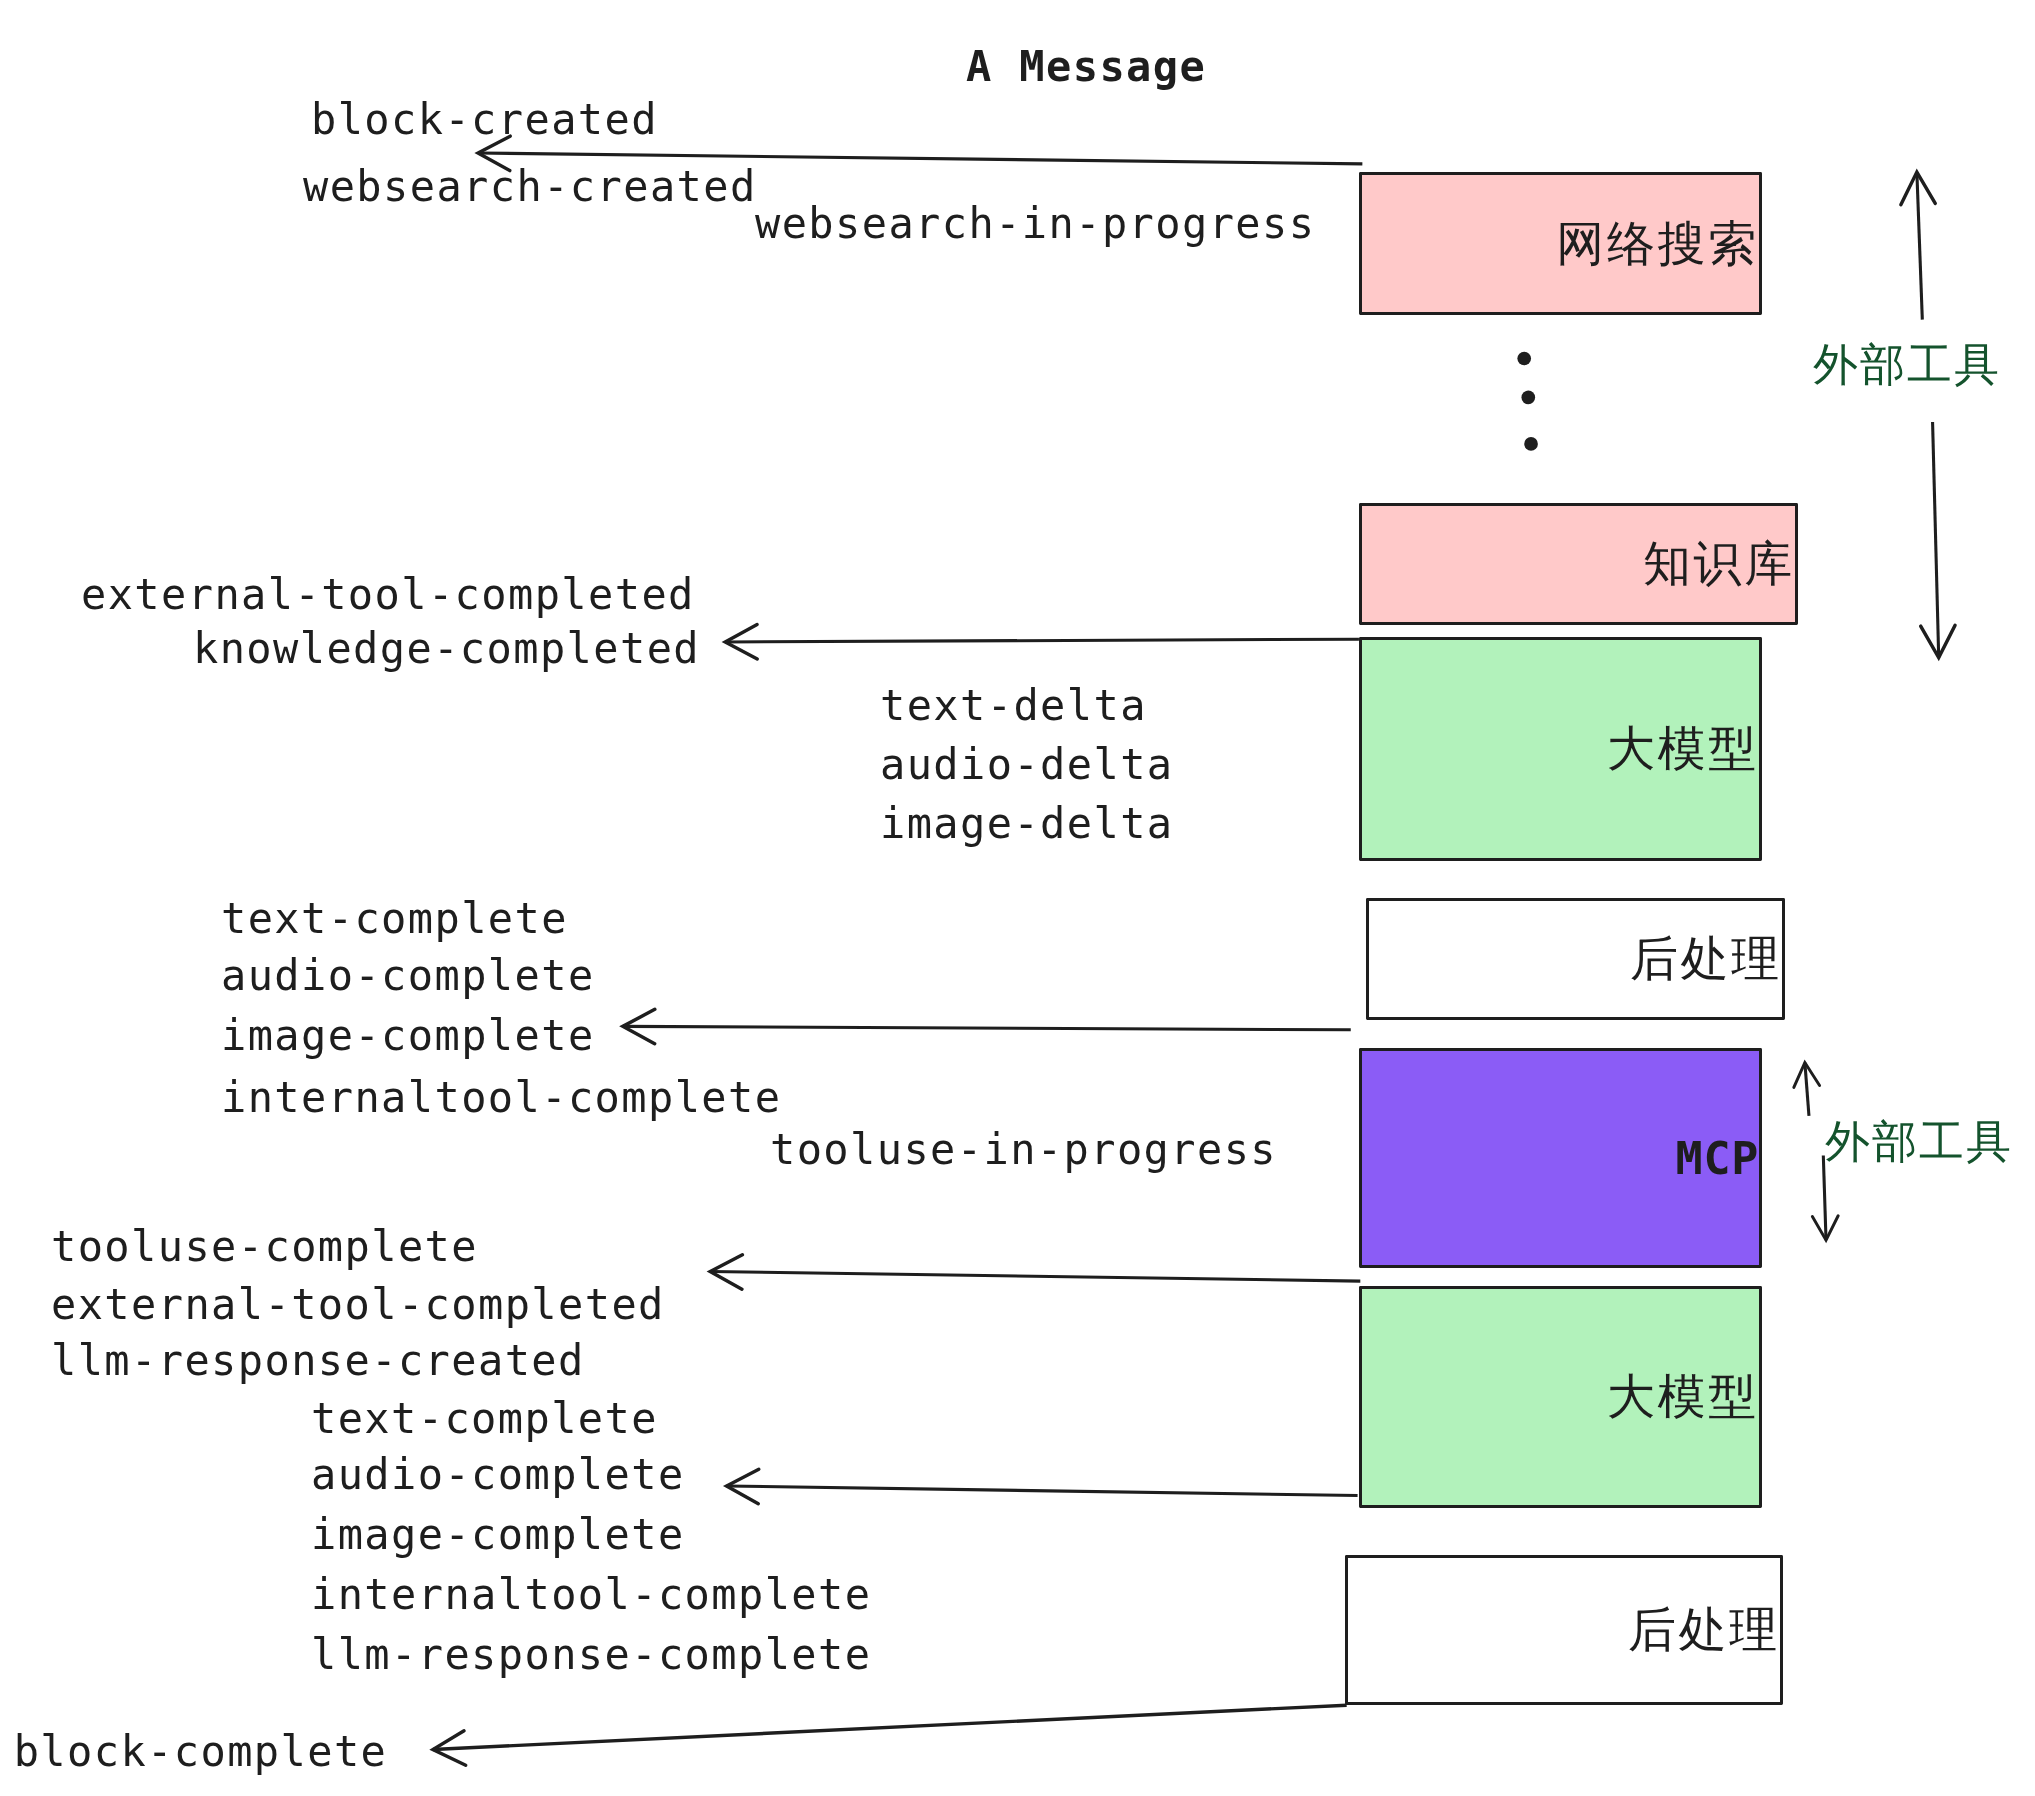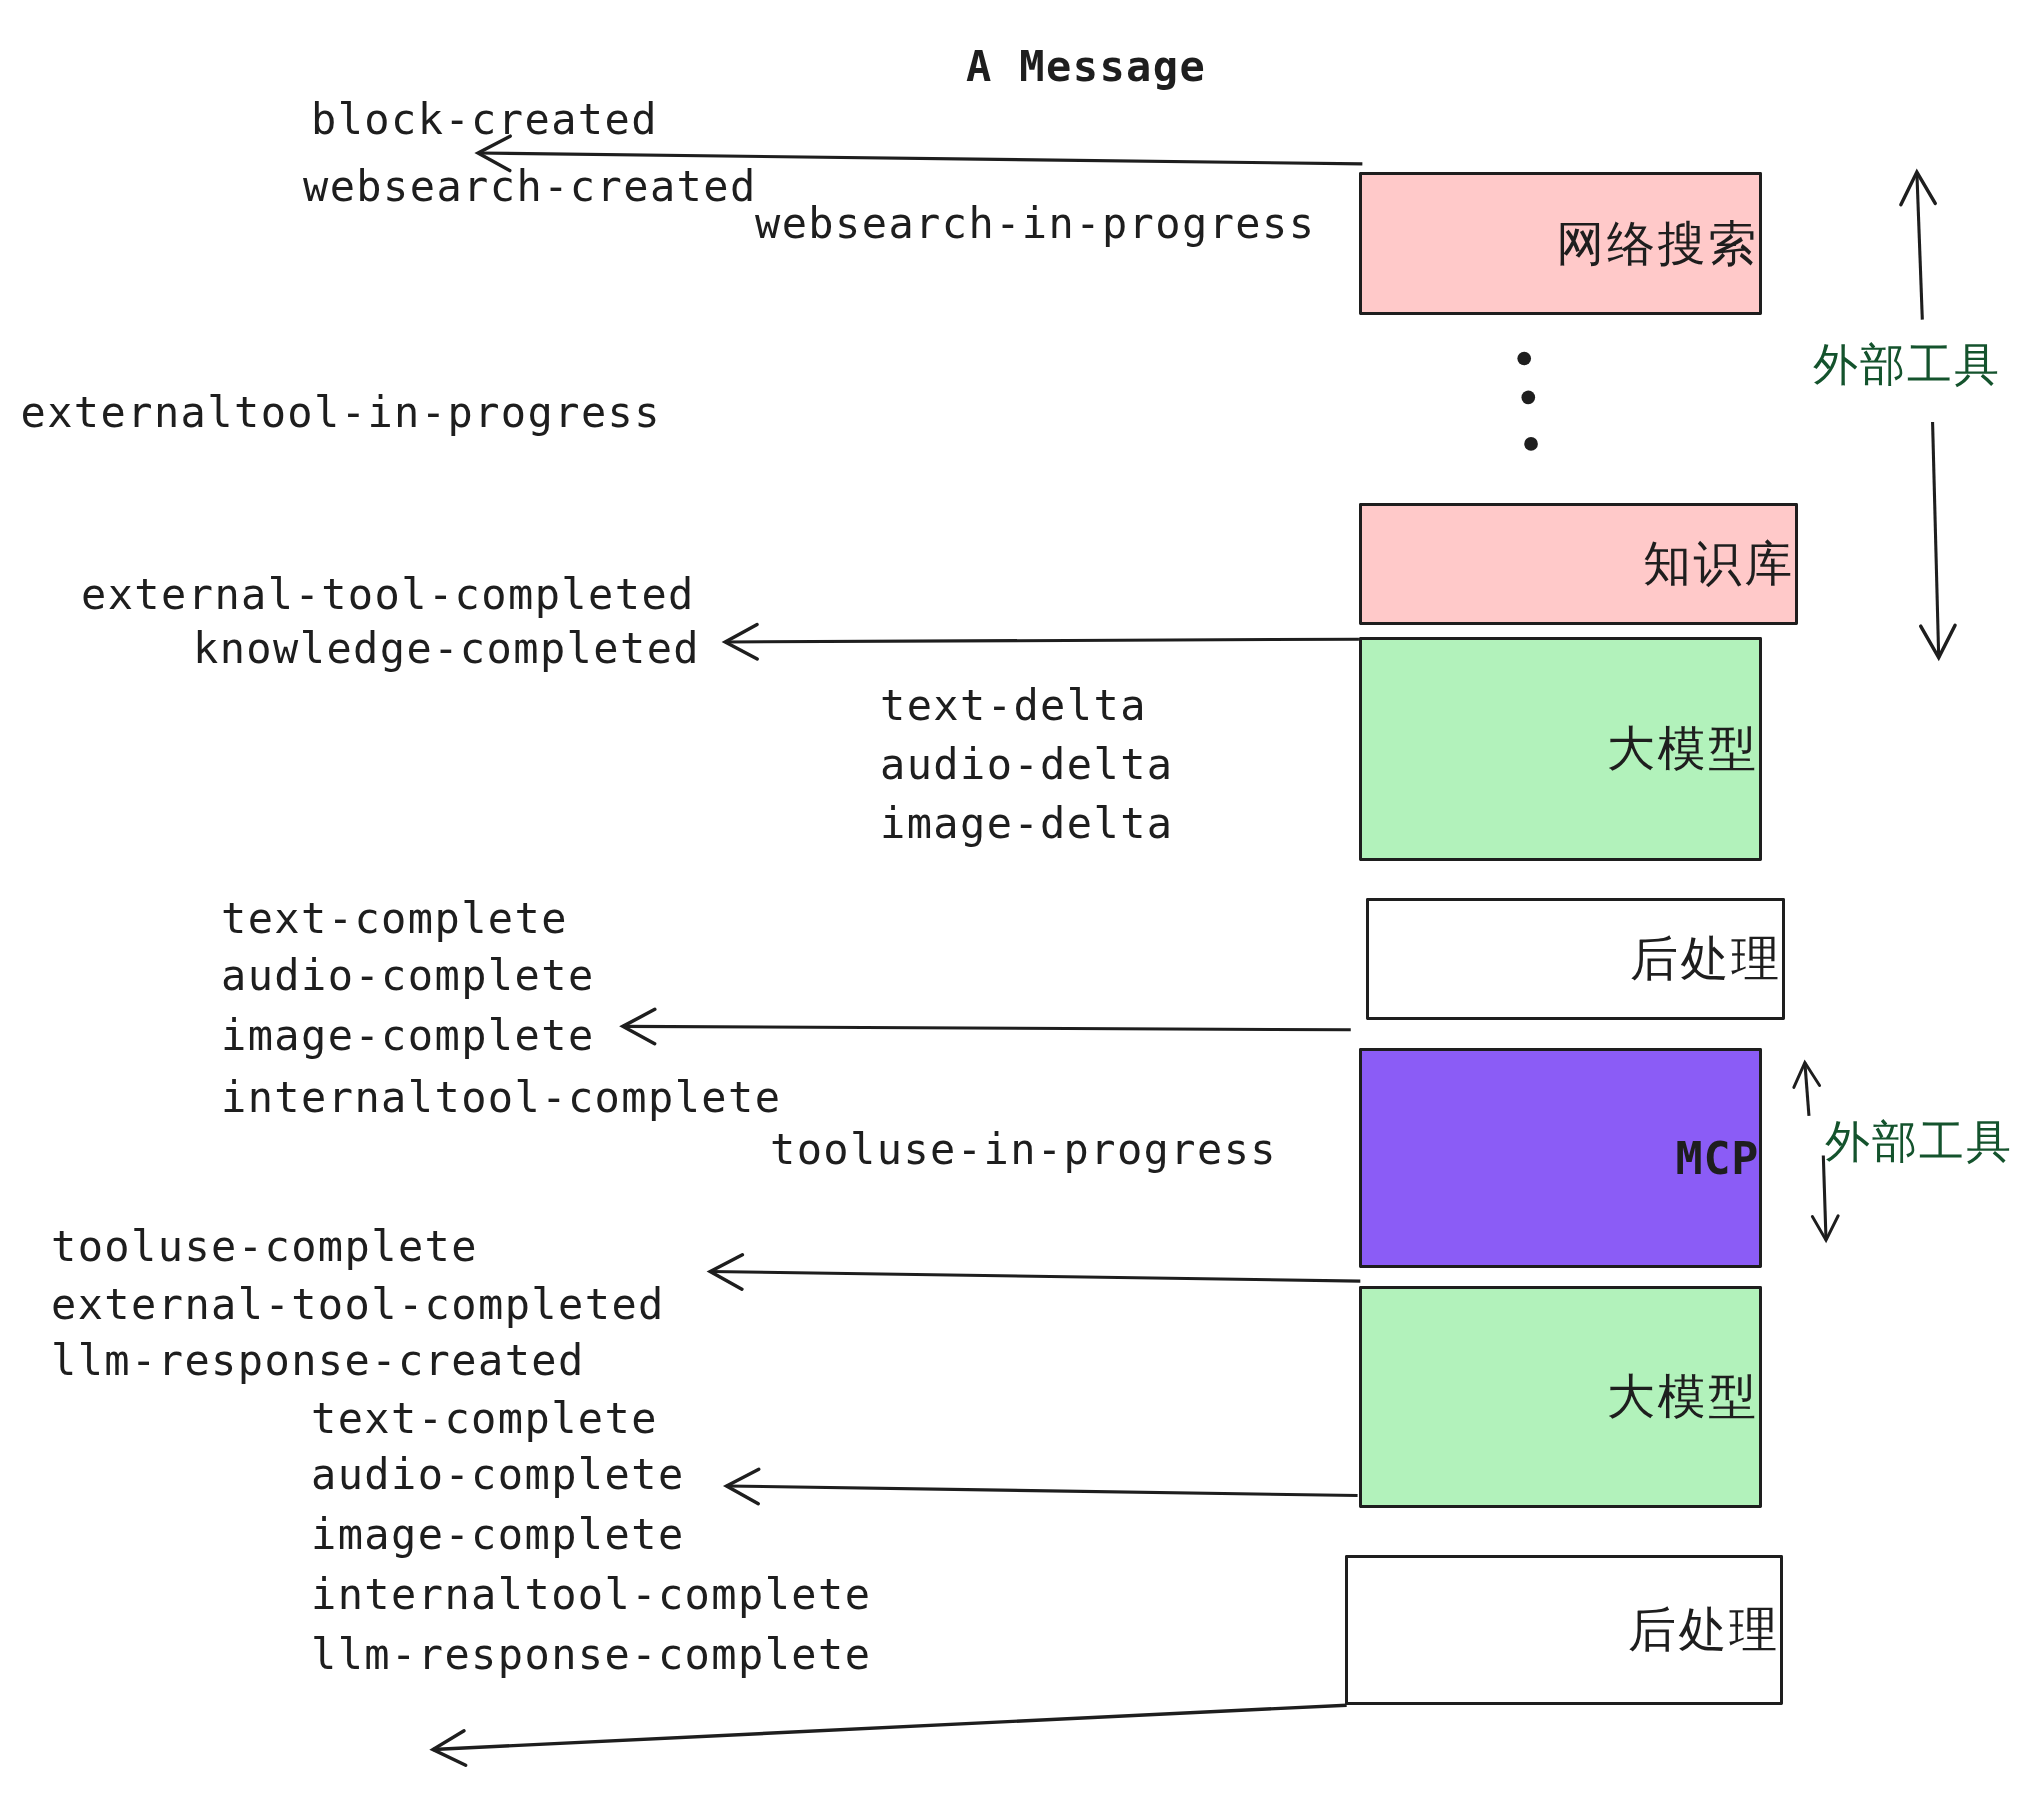--- a/index.html
+++ b/index.html
@@ -75,34 +75,34 @@
   <div class="node" style="left:1345px;top:1555px;width:438px;height:150px;background:#ffffff;">
     <span class="cjk">后处理</span>
   </div>
 
   <div class="side-cjk" style="left:1813px;top:335px;">外部工具</div>
   <div class="side-cjk" style="left:1825px;top:1112px;">外部工具</div>
 
   <div class="evt" style="left:311px;top:96px;">block-created</div>
   <div class="evt" style="left:303px;top:163px;">websearch-created</div>
   <div class="evt" style="left:755px;top:200px;">websearch-in-progress</div>
-  <div class="evt" style="left:20.5px;top:389px;">externaltool-in-progress</div>
   <div class="evt" style="left:81px;top:571px;">external-tool-completed</div>
   <div class="evt" style="left:193px;top:625px;">knowledge-completed</div>
   <div class="evt" style="left:880px;top:682px;">text-delta</div>
   <div class="evt" style="left:880px;top:741px;">audio-delta</div>
   <div class="evt" style="left:880px;top:800px;">image-delta</div>
   <div class="evt" style="left:221px;top:895px;">text-complete</div>
   <div class="evt" style="left:221px;top:952px;">audio-complete</div>
   <div class="evt" style="left:221px;top:1012px;">image-complete</div>
   <div class="evt" style="left:221px;top:1074px;">internaltool-complete</div>
   <div class="evt" style="left:770px;top:1126px;">tooluse-in-progress</div>
   <div class="evt" style="left:51px;top:1223px;">tooluse-complete</div>
   <div class="evt" style="left:51px;top:1281px;">external-tool-completed</div>
   <div class="evt" style="left:51px;top:1337px;">llm-response-created</div>
   <div class="evt" style="left:311px;top:1395px;">text-complete</div>
   <div class="evt" style="left:311px;top:1451px;">audio-complete</div>
   <div class="evt" style="left:311px;top:1511px;">image-complete</div>
   <div class="evt" style="left:311px;top:1571px;">internaltool-complete</div>
   <div class="evt" style="left:311px;top:1631px;">llm-response-complete</div>
+  <div class="evt" style="left:13.7px;top:1728px;">block-complete</div>
 
 </div>
 
 
 </body></html>

